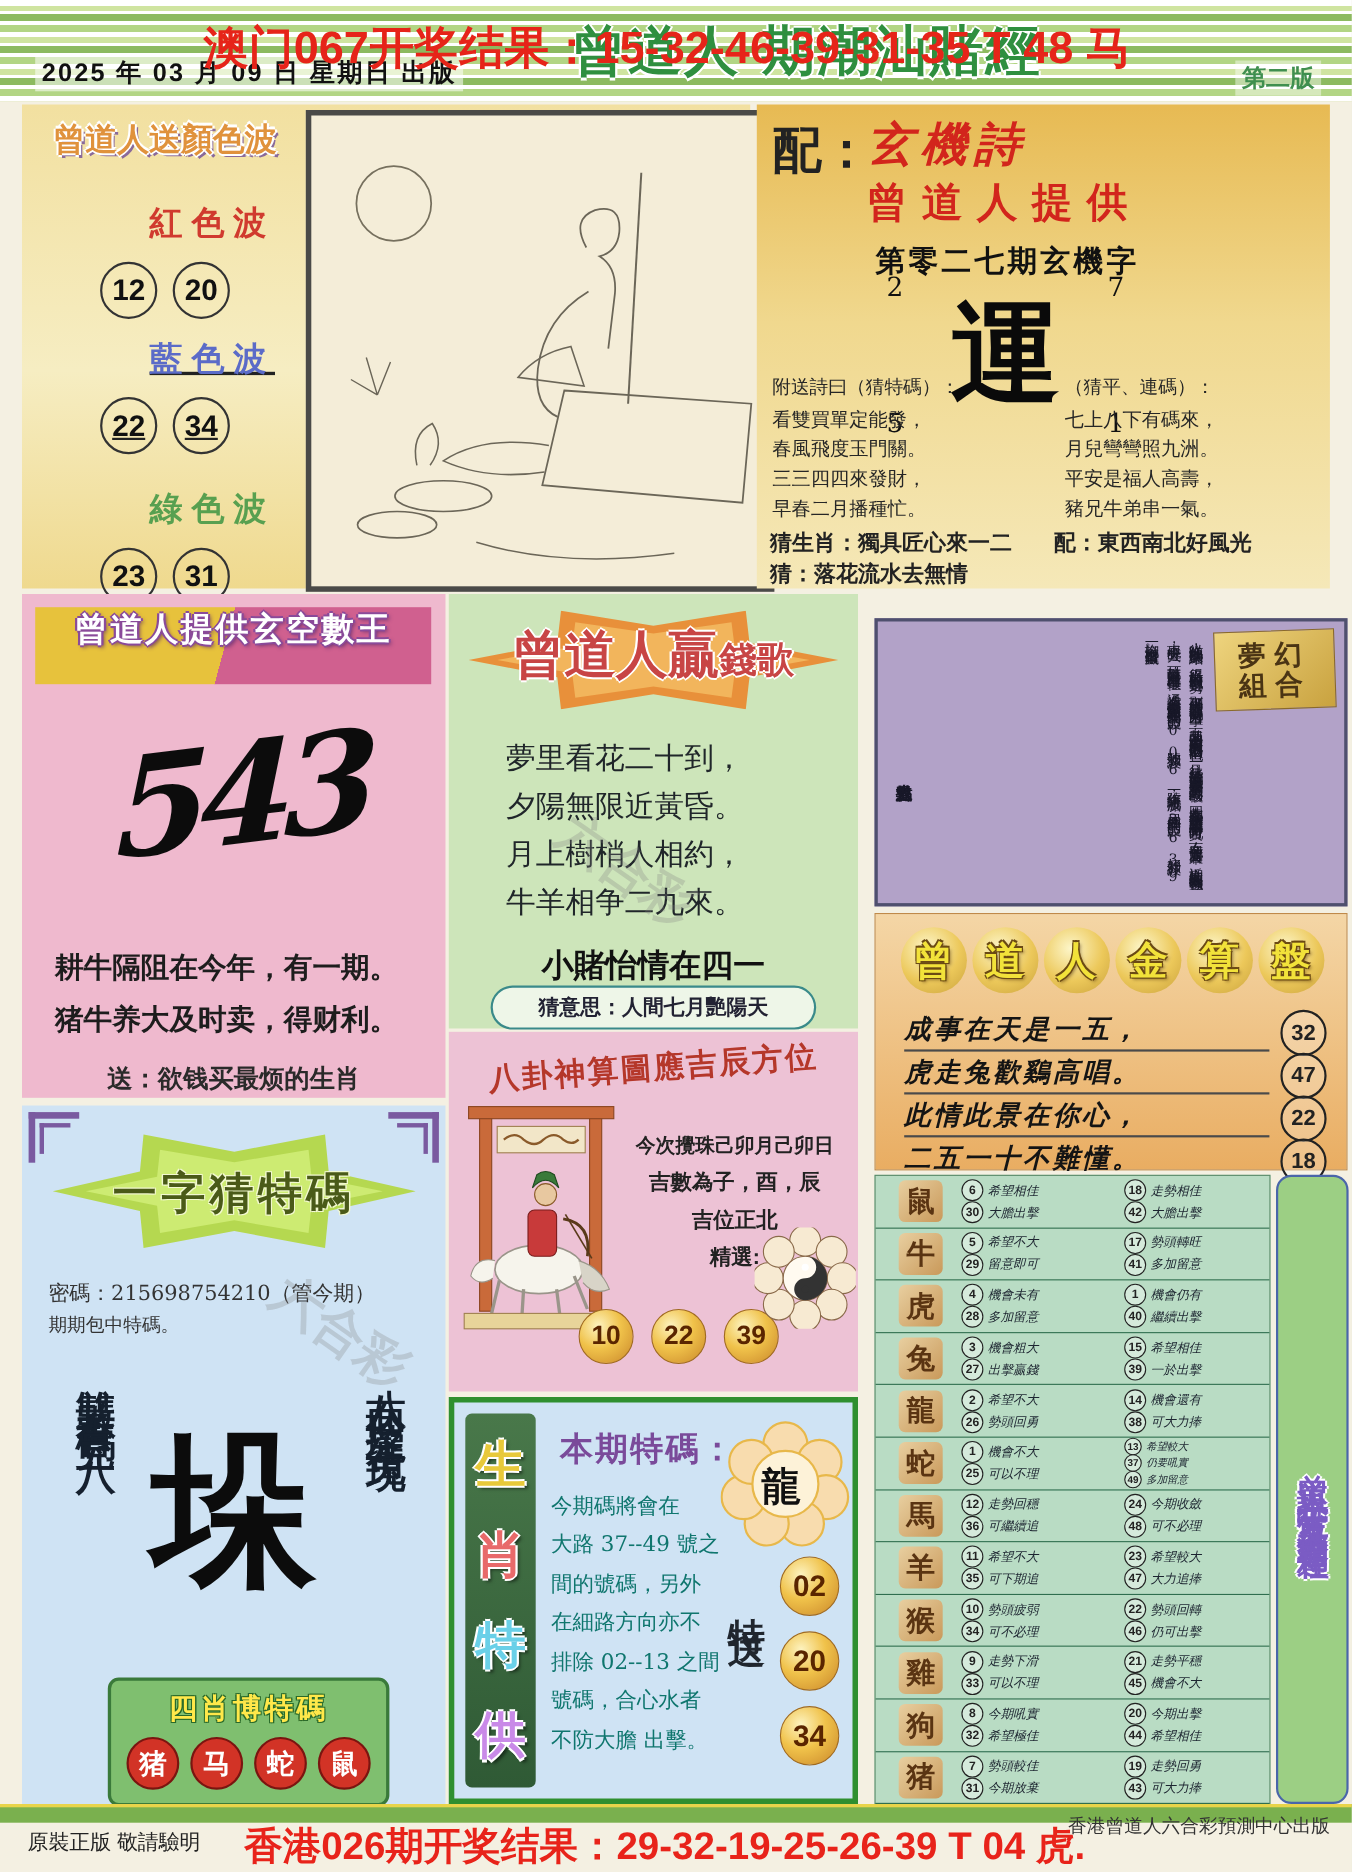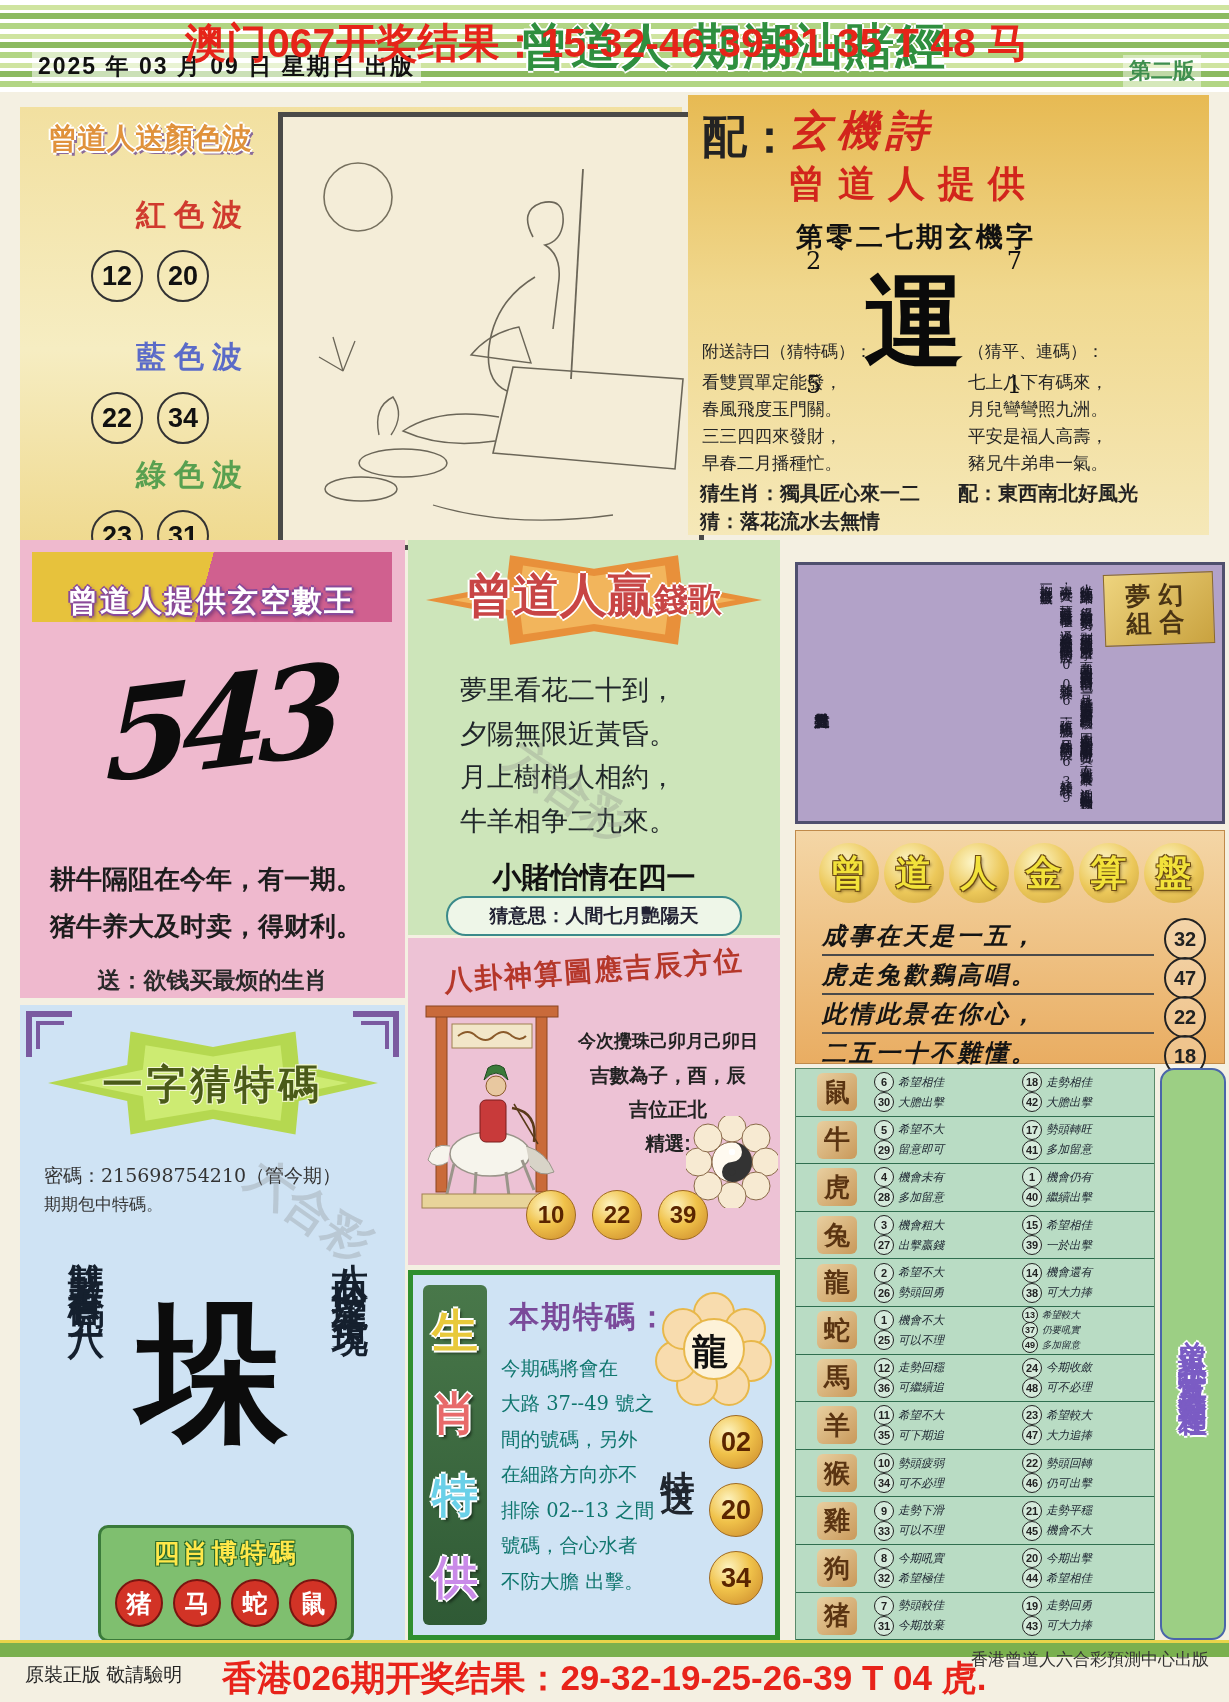--- a/index.html
+++ b/index.html
@@ -14,30 +14,30 @@
     text-shadow:-2px 0 #fff,2px 0 #fff,0 -2px #fff,0 2px #fff;}
   #macau-result{position:absolute;left:185px;top:16px;font-size:41px;font-weight:bold;color:#e62419;
     white-space:nowrap;letter-spacing:0px;z-index:5;}
   #date-line{position:absolute;left:32px;top:50px;font-size:23px;font-weight:bold;color:#111;
     background:rgba(255,255,255,.55);padding:1px 6px;letter-spacing:2px;}
   #edition{position:absolute;right:28px;top:55px;font-size:22px;font-weight:bold;color:#3f8f4f;
     background:rgba(255,255,255,.45);padding:1px 6px;}
 
   
   #panel-wave{position:absolute;left:20px;top:95px;width:662px;height:440px;
-    background:linear-gradient(180deg,#f2e0a0,#f6edc2 55%,#efd98e);margin-top:12px;}
+    background:linear-gradient(180deg,#f2e0a0,#f6edc2 55%,#efd98e);}
   #wave-title{position:absolute;left:8px;top:12px;width:244px;text-align:center;font-size:29px;font-weight:bold;
     color:#e0923c;font-family:"DejaVu Serif",serif;
     text-shadow:-2px 0 #fff,2px 0 #fff,0 -2px #fff,0 2px #fff,3px 3px 0 #8a6a9a;}
   .wave-group{position:absolute;left:30px;width:200px;text-align:right;}
   .wave-label{font-size:30px;font-weight:bold;letter-spacing:8px;}
   .wave-nums{margin-top:14px;display:flex;justify-content:center;gap:14px;}
   .wave-ball{width:48px;height:48px;border:2px solid #333;border-radius:50%;display:flex;
     align-items:center;justify-content:center;font-size:27px;font-weight:bold;color:#111;}
-  #wave-red{top:88px;} #wave-blue{top:230px;} #wave-green{top:348px;}
+  #wave-red{top:88px;} #wave-blue{top:211px;text-decoration:underline;} #wave-green{top:348px;}
   #wave-red .wave-label{color:#d03a2e;} #wave-blue .wave-label{color:#5b6bc8;} #wave-green .wave-label{color:#58a050;}
 
   #picture-frame{position:absolute;left:258px;top:5px;width:416px;height:428px;
     border:5px solid #4a4a48;background:#f4edd8;}
   #picture-frame svg{width:100%;height:100%;}
 
   #panel-mystic{position:absolute;left:688px;top:95px;width:521px;height:440px;
     background:linear-gradient(180deg,#e7ba53,#f0d88e 45%,#f5e8b8);}
   #mx-prefix{position:absolute;left:14px;top:12px;font-size:45px;font-weight:bold;color:#222;
     font-family:"DejaVu Serif",serif;}
@@ -58,21 +58,21 @@
   .poem-line{font-size:17.5px;line-height:1.55;}
   #mx-guess-row{position:absolute;left:12px;top:385px;font-size:20px;font-weight:bold;
     font-family:"DejaVu Serif",serif;white-space:nowrap;}
   #mx-guess-line{position:absolute;left:12px;top:413px;font-size:20px;font-weight:bold;
     font-family:"DejaVu Serif",serif;}
 
   
   #panel-xuankong{position:absolute;left:20px;top:540px;width:385px;height:458px;background:#efb9ce;}
   #xk-header{position:absolute;left:12px;top:12px;width:360px;height:70px;
     background:linear-gradient(105deg,#e7c23c 48%,#d0608f 48%);
-    display:flex;align-items:flex-end;justify-content:center;}
+    display:flex;align-items:flex-start;justify-content:center;}
   #xk-title{font-size:30px;font-weight:bold;color:#fff;letter-spacing:2px;font-family:"DejaVu Serif",serif;
     text-shadow:-2px 0 #8a4a9a,2px 0 #8a4a9a,0 -2px #8a4a9a,0 2px #8a4a9a,2px 2px 4px #5a2a6a;}
   #xk-hand{position:absolute;left:85px;top:110px;font-size:125px;font-weight:900;font-style:italic;
     font-family:"DejaVu Serif",serif;color:#0c0c0c;transform:rotate(-7deg) skewX(-8deg);letter-spacing:-10px;}
   #xk-lines{position:absolute;left:30px;top:316px;width:330px;}
   .xk-line{font-size:26px;font-weight:bold;color:#1d1d1d;line-height:1.8;}
   #xk-send{position:absolute;left:0;top:425px;width:385px;text-align:center;font-size:23px;font-weight:bold;color:#2a2a2a;}
 
   #panel-win{position:absolute;left:408px;top:540px;width:372px;height:395px;background:#cde5ba;}
   #win-burst1{position:absolute;left:18px;top:8px;width:336px;height:104px;background:#e8903a;

